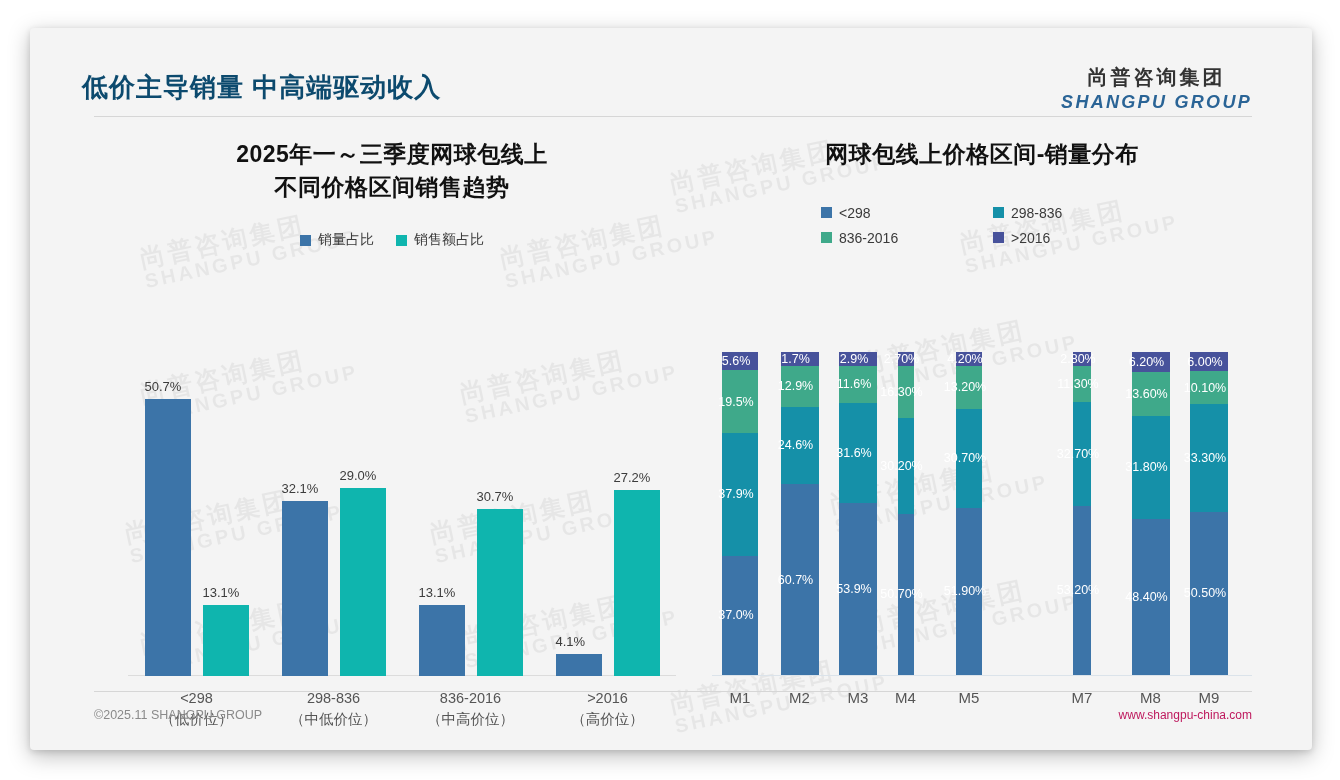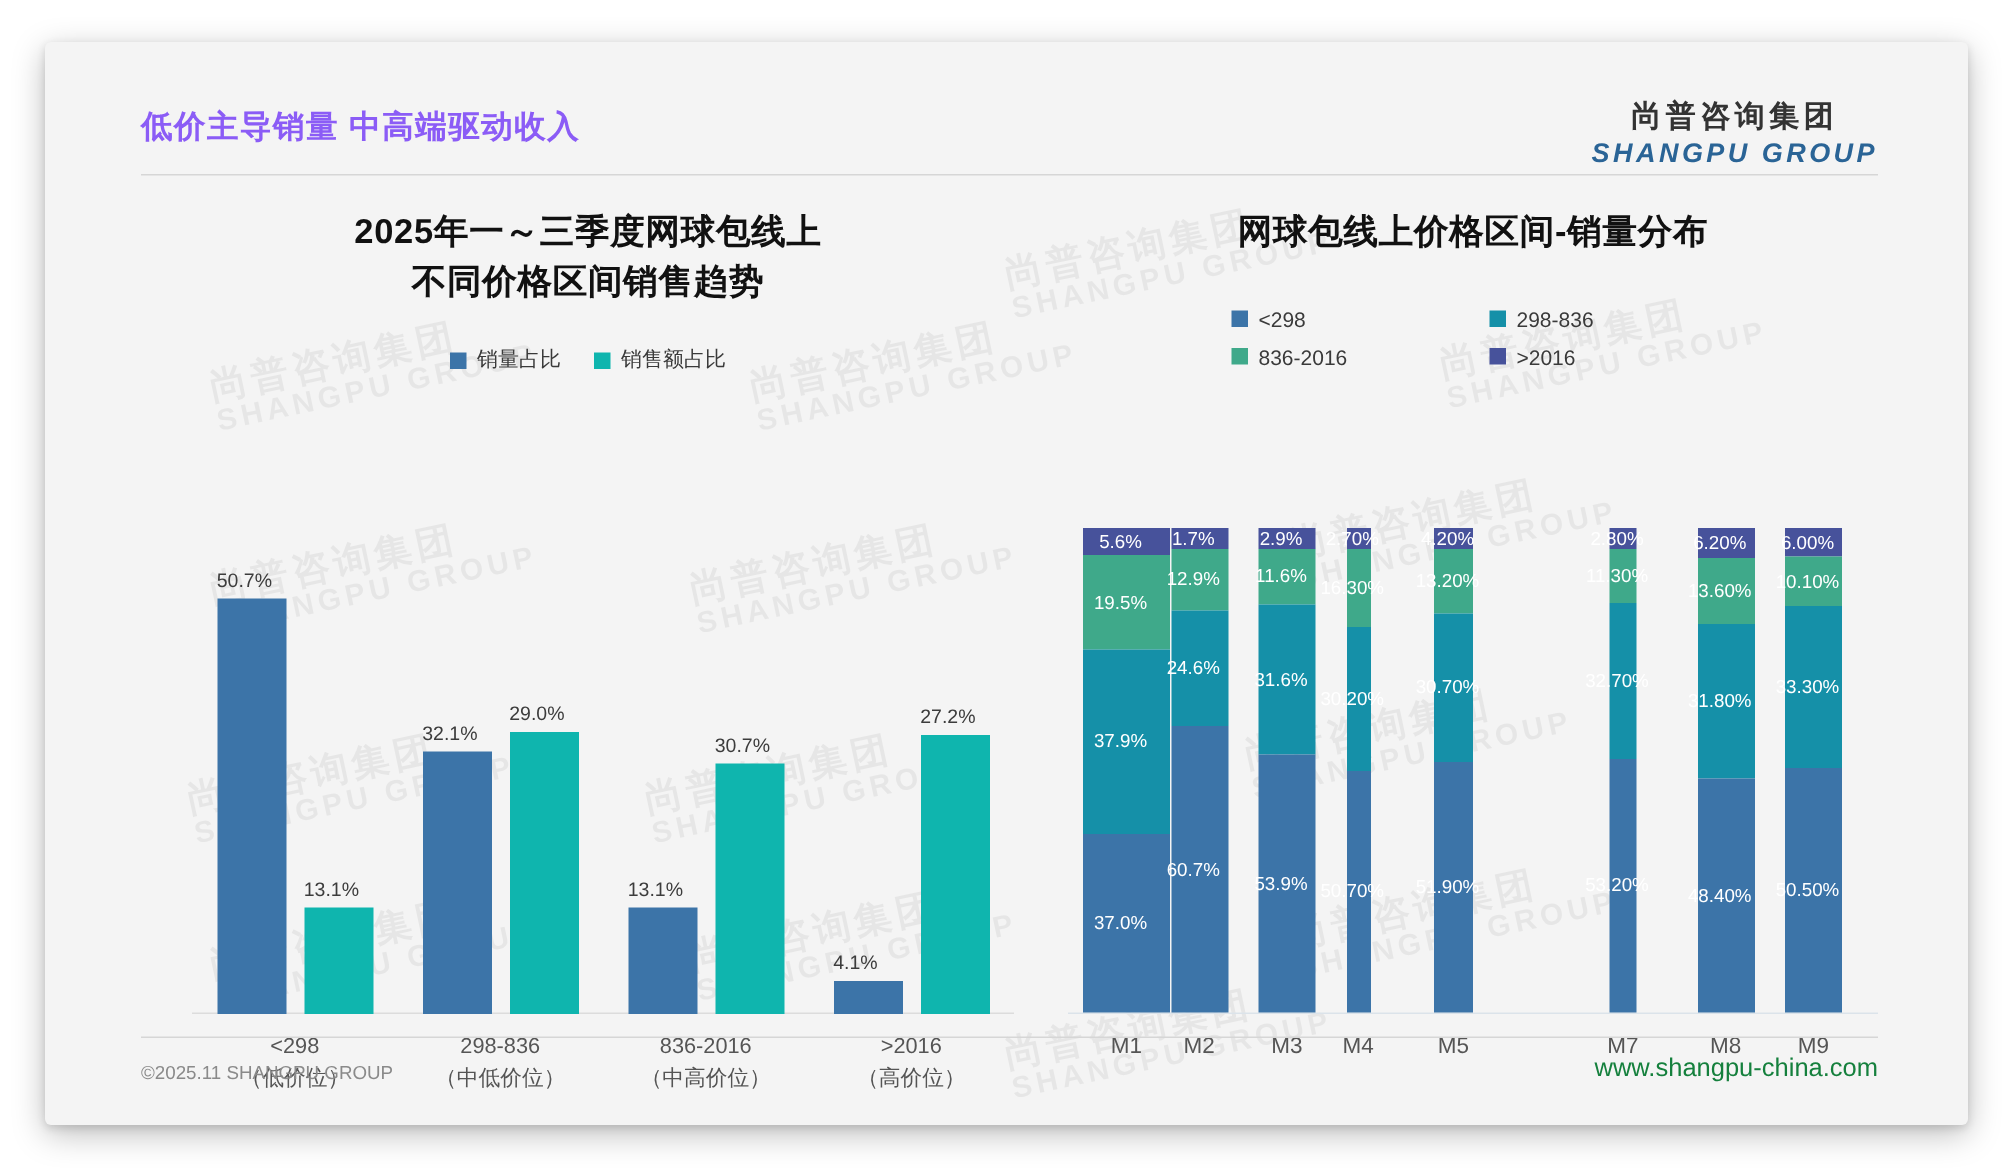--- a/index.html
+++ b/index.html
@@ -31,22 +31,22 @@
   }
   .wm .cn { font-size: 25px; letter-spacing: 3px; display:block; }
   .wm .en { font-size: 20px; letter-spacing: 3px; display:block; }
 
   
   #header {
     position: absolute; left: 0; top: 0; width: 100%; height: 86px;
     z-index: 3;
   }
   #header-title {
-    position: absolute; left: 64px; top: 42px;
-    font-size: 21px; font-weight: bold; color: #8b5cf6;
+    position: absolute; left: 52px; top: 42px;
+    font-size: 26px; font-weight: bold; color: #0c4a6e;
     letter-spacing: 1px;
   }
   #header-rule {
     position: absolute; left: 64px; top: 88px; width: 1158px; height: 1px;
     background: #d6d6d6;
   }
   #logo { position: absolute; right: 60px; top: 36px; text-align: center; }
   #logo-cn {
     font-size: 20px; font-weight: bold; color: #333; letter-spacing: 3px;
   }
@@ -139,21 +139,21 @@
   #footer-rule {
     position: absolute; left: 64px; bottom: 58px; width: 1158px; height: 1px;
     background: #d6d6d6; z-index: 3;
   }
   #footer-left {
     position: absolute; left: 64px; bottom: 28px;
     font-size: 12.5px; color: #8a8a8a; z-index: 3;
   }
   #footer-right {
     position: absolute; right: 60px; bottom: 28px;
-    font-size: 17px; color: #15803d; z-index: 3;
+    font-size: 12px; color: #be185d; z-index: 3;
   }
 </style>
 </head>
 <body>
 
 <div id="slide">
 
   <div class="wm-layer" id="wm-layer">
       <div class="wm" style="left: 110px; top: 195px;">
         <span class="cn">尚普咨询集团</span>
@@ -325,21 +325,21 @@
           <span class="legend-label">836-2016</span>
         </div>
         <div class="legend-item">
           <span class="swatch" style="background: rgb(71, 82, 155);"></span>
           <span class="legend-label">&gt;2016</span>
         </div>
       </div>
 
     <div id="stack-plot">
       <div id="stack-baseline"></div>
-    <div class="stack-col" style="left: 16px; width: 58px;">
+    <div class="stack-col" style="left: 16px; width: 36px;">
           <div class="seg" style="flex: 5.6 0 0px; background: rgb(71, 82, 155);">
             <span>5.6%</span>
           </div>
           <div class="seg" style="flex: 19.5 0 0px; background: rgb(63, 169, 138);">
             <span>19.5%</span>
           </div>
           <div class="seg" style="flex: 37.9 0 0px; background: rgb(21, 144, 168);">
             <span>37.9%</span>
           </div>
           <div class="seg" style="flex: 37 0 0px; background: rgb(60, 116, 168);">

